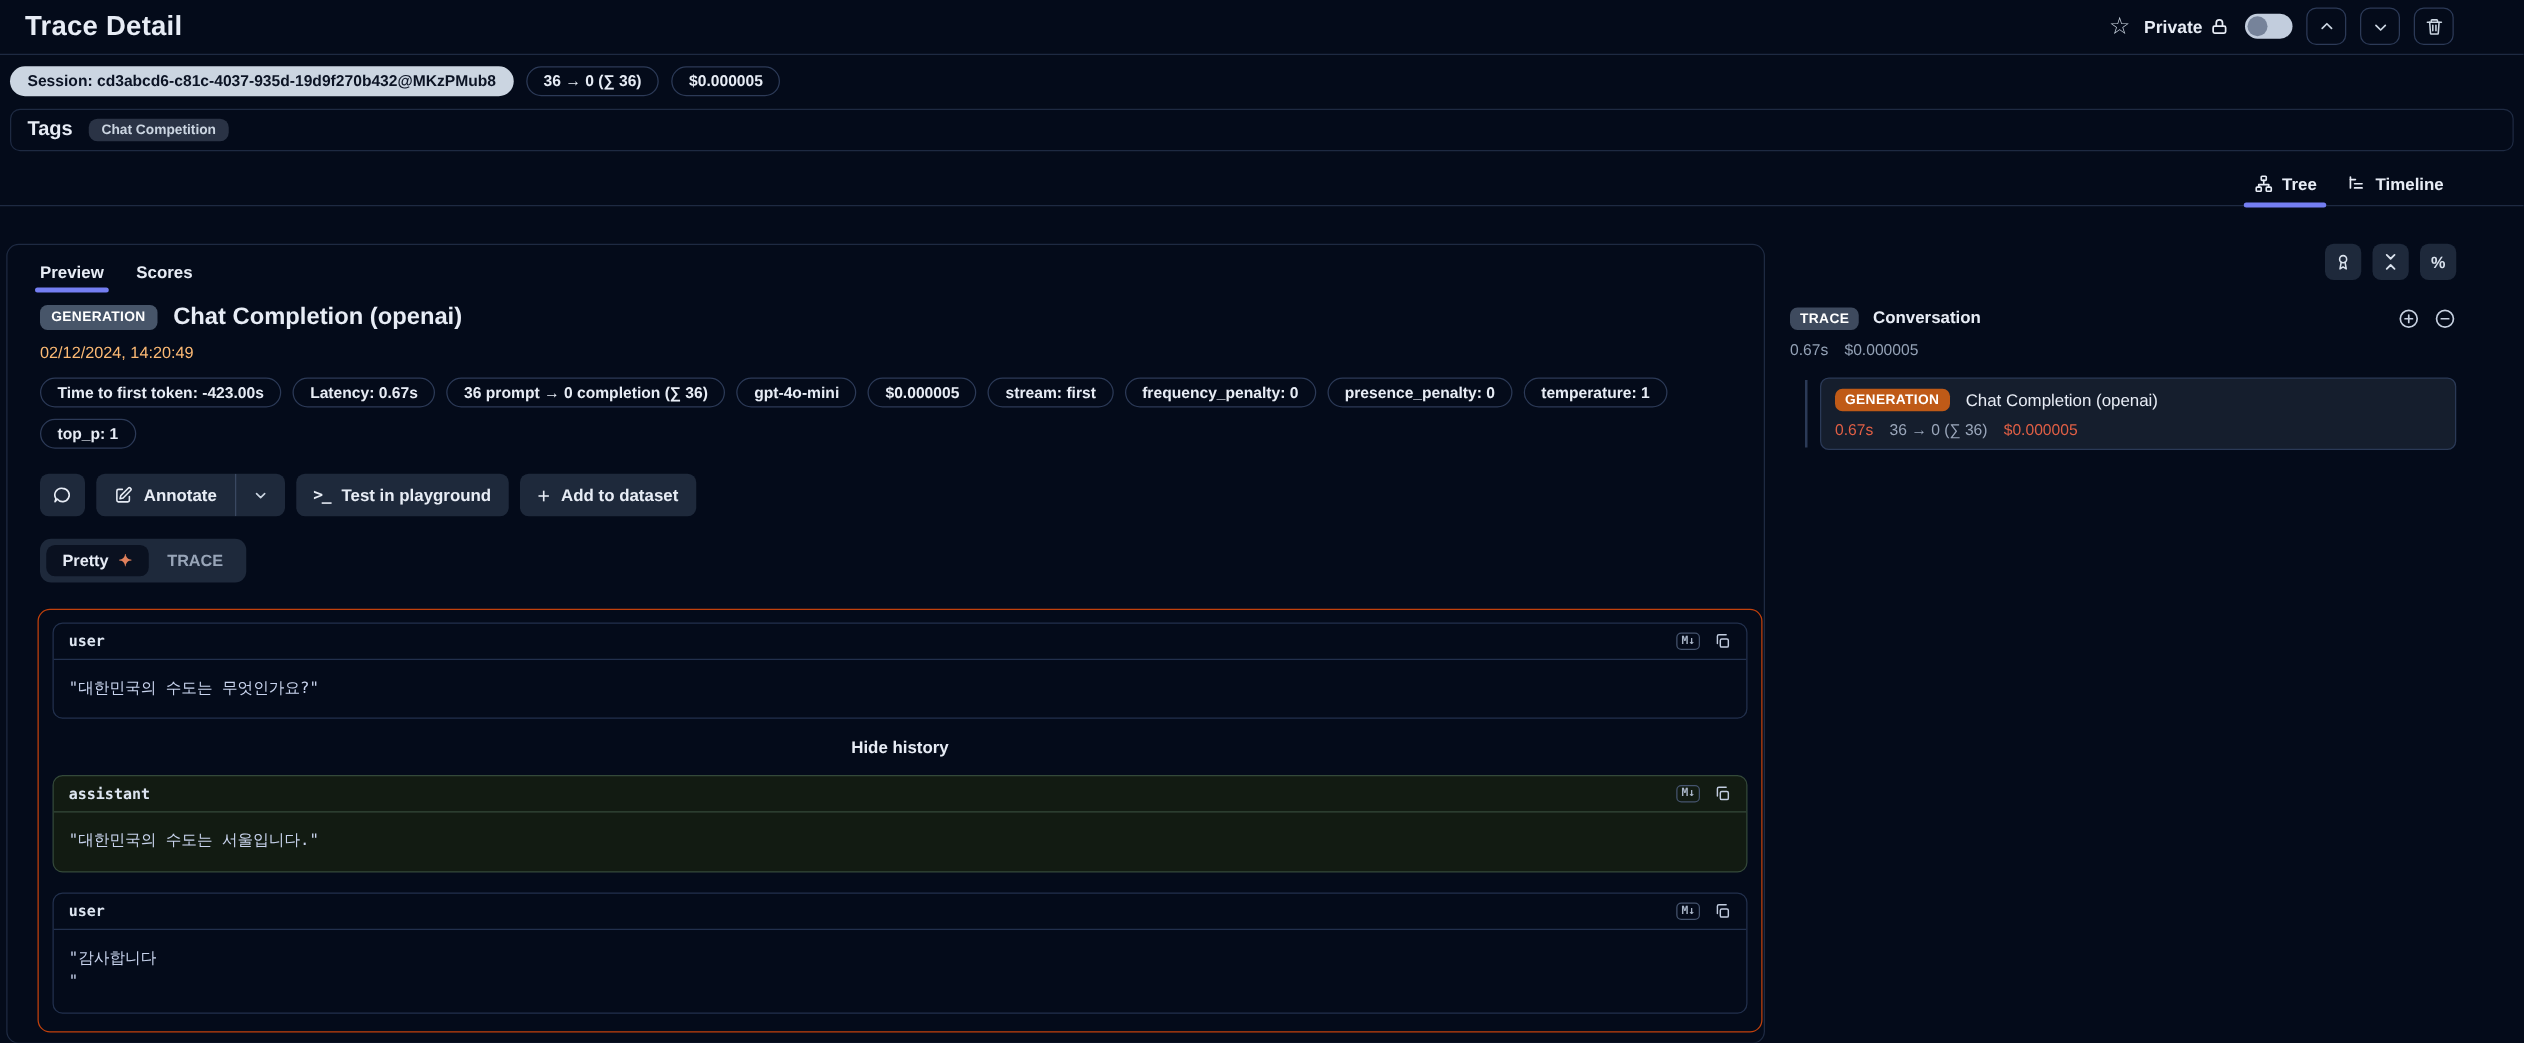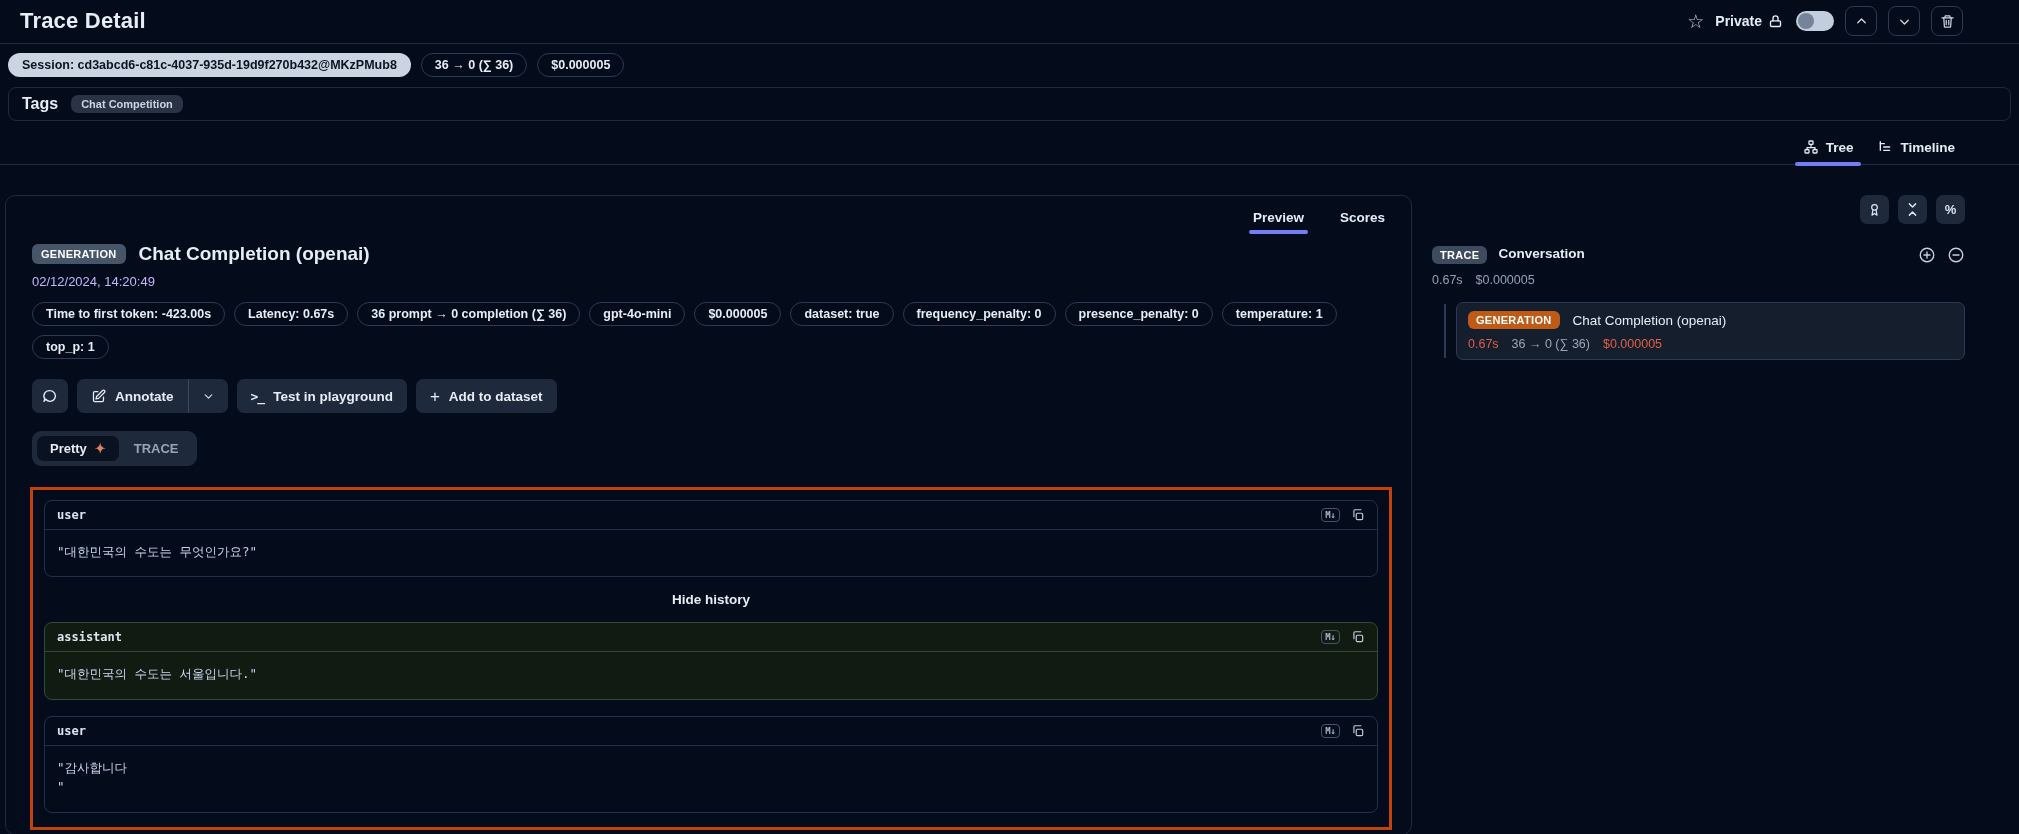--- a/index.html
+++ b/index.html
@@ -40,46 +40,46 @@
   .tags-bar{margin:1px 8px 0;border:1px solid var(--border);border-radius:8px;padding:7px 13px;display:flex;align-items:center;gap:13px}
   .tags-label{font-weight:700;font-size:16px}
   .tag-chip{background:#2a3345;color:#cbd5e1;font-weight:700;font-size:11px;padding:3px 10px;border-radius:7px;cursor:pointer}
   
   .view-tabs{display:flex;justify-content:flex-end;margin-top:11px;border-bottom:1px solid var(--border);padding-right:52px}
   .vtab{display:flex;align-items:center;gap:7px;padding:7px 12px 9px;font-weight:700;font-size:13.5px;color:var(--text);position:relative;cursor:pointer}
   .vtab.active::after{content:"";position:absolute;left:4px;right:4px;bottom:-2px;height:4px;background:var(--accent);border-radius:3px}
   
   .main{display:flex;align-items:flex-start;gap:20px;padding:30px 54px 0 5px}
   .left-panel{width:1407px;min-height:640px;border:1px solid var(--border);border-radius:10px;flex:none}
-  .panel-tabs{display:flex;justify-content:flex-end;gap:12px;padding:9px 14px 0}
+  .panel-tabs{display:flex;justify-content:flex-start;gap:2px;padding:9px 14px 0}
   .ptab{padding:5px 12px 9px;font-weight:700;font-size:13.5px;position:relative;color:var(--text);cursor:pointer}
   .ptab.active::after{content:"";position:absolute;left:8px;right:8px;bottom:0;height:4px;background:var(--accent);border-radius:3px}
   .obs-head{padding:0 26px}
   .gen-row{display:flex;align-items:center;gap:13px;margin-top:9px}
   .type-badge{background:#475569;color:#fff;font-size:11px;font-weight:700;padding:4px 9px;border-radius:6px;letter-spacing:.3px}
   .obs-title{font-size:19px;font-weight:700}
-  .timestamp{color:#c4b5fd;font-size:13px;margin-top:9px}
+  .timestamp{color:#fdba74;font-size:13px;margin-top:9px}
   .pills{display:flex;flex-wrap:wrap;gap:9px;margin-top:13px;max-width:1355px}
   .actions{display:flex;gap:9px;margin-top:20px}
   .btn{background:var(--btn);border-radius:7px;color:var(--text);font-weight:700;font-size:13.5px;display:flex;align-items:center;gap:9px;padding:0 14px;height:34px;cursor:pointer;white-space:nowrap}
   .icon-btn{width:36px;justify-content:center;padding:0}
   .btn-split{display:flex;align-items:stretch;background:var(--btn);border-radius:7px;overflow:hidden;cursor:pointer}
   .btn-split .seg{display:flex;align-items:center;gap:9px;padding:0 14px;font-weight:700;font-size:13.5px}
   .btn-split .vdiv{width:1px;background:#3a4861;margin:0}
   .btn-split .chev{display:flex;align-items:center;padding:0 13px}
   .term-glyph{font-family:"DejaVu Sans Mono",monospace;font-weight:700;font-size:13px;letter-spacing:-1px}
   .plus-glyph{font-size:17px;font-weight:400;line-height:1}
   
   .fmt-wrap{padding:0 26px;margin-top:18px}
   .fmt-toggle{display:inline-flex;background:#1e293b;border-radius:9px;padding:5px;gap:2px;align-items:center}
   .fmt-opt{padding:5px 13px;color:#98a5b8;font-weight:700;font-size:13px;cursor:pointer;display:flex;gap:8px;align-items:center;border-radius:7px}
   .fmt-opt.active{background:#0a1120;color:var(--text)}
   .sparkle{color:#e0805c;font-size:13px}
   
-  .messages{margin:21px 19px 0 24px;border:3px solid #c2410c;border-radius:0;padding:10px 11px 14px}
+  .messages{margin:21px 1px 0 24px;border:1px solid #c2410c;border-radius:10px;padding:10px 11px 14px}
   .msg{border:1px solid var(--msg-border);border-radius:8px;background:transparent}
   .msg-header{display:flex;align-items:center;justify-content:space-between;padding:7px 12px;border-bottom:1px solid var(--msg-border);font-family:"DejaVu Sans Mono",monospace;font-weight:700;font-size:12px;color:#dde5f0}
   .msg-tools{display:flex;gap:11px;align-items:center}
   .md-chip{border:1.3px solid #45546e;border-radius:4px;font-size:9px;padding:1px 3px;color:#aab6c8;font-family:"DejaVu Sans Mono",monospace;font-weight:700;cursor:pointer}
   .copy-ic{cursor:pointer}
   .msg-body{padding:12px 12px 15px;font-family:"DejaVu Sans Mono",monospace;font-size:12.5px;color:#c9d4ee;white-space:pre-wrap;line-height:1.55}
   .msg.assistant{background:#121b12;border-color:#34493a}
   .msg.assistant .msg-header{border-bottom-color:#34493a}
   .hide-history{text-align:center;font-weight:700;font-size:13.5px;margin:15px 0;cursor:pointer}
   
@@ -198,21 +198,21 @@
         <span class="obs-title">Chat Completion (openai)</span>
       </div>
       <div class="timestamp">02/12/2024, 14:20:49</div>
 
       <div class="pills">
         <span class="pill-outline">Time to first token: -423.00s</span>
         <span class="pill-outline">Latency: 0.67s</span>
         <span class="pill-outline">36 prompt → 0 completion (∑ 36)</span>
         <span class="pill-outline">gpt-4o-mini</span>
         <span class="pill-outline">$0.000005</span>
-        <span class="pill-outline">dataset: true</span>
+        <span class="pill-outline">stream: first</span>
         <span class="pill-outline">frequency_penalty: 0</span>
         <span class="pill-outline">presence_penalty: 0</span>
         <span class="pill-outline">temperature: 1</span>
         <span class="pill-outline">top_p: 1</span>
       </div>
 
       <div class="actions">
         <div class="btn icon-btn">
           <span>
             <svg width="16" height="16" viewBox="0 0 24 24" fill="none" stroke="#e7ecf5" stroke-width="2" stroke-linecap="round" stroke-linejoin="round">

